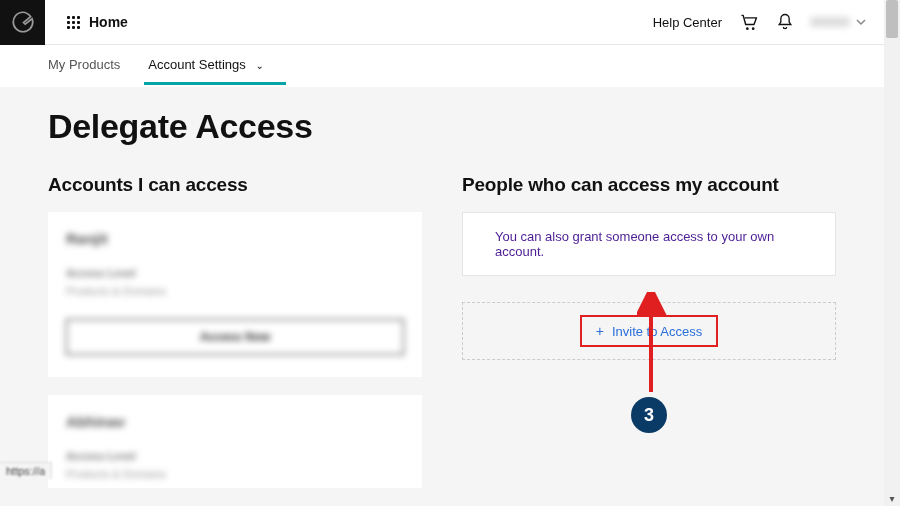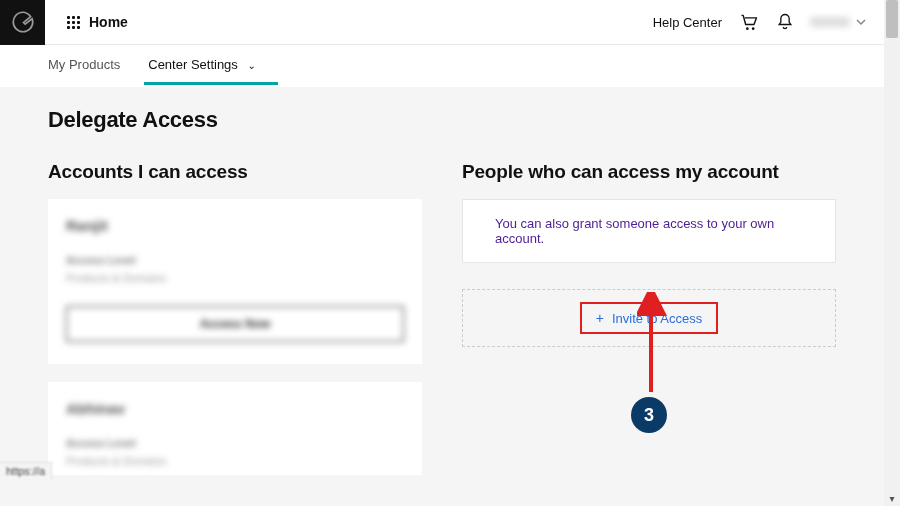--- a/index.html
+++ b/index.html
@@ -133,21 +133,21 @@
   .subnav-caret {
     margin-left: 6px;
     font-size: 10px;
   }
   .content-bg {
     background: #f5f5f5;
     height: 419px;
     padding: 20px 48px 0 48px;
   }
   .page-title {
-    font-size: 22px;
+    font-size: 34px;
     font-weight: 800;
     color: #111;
     margin-bottom: 28px;
     letter-spacing: -0.3px;
   }
   .columns {
     display: flex;
     gap: 40px;
   }
   .col { flex: 1; }
@@ -299,21 +299,21 @@
       <span style="filter:blur(3px);width:40px;height:10px;background:#ddd;border-radius:3px;display:inline-block"></span>
       <svg width="10" height="10" viewBox="0 0 10 10">
         <path d="M1 3l4 4 4-4" fill="none" stroke="#888" stroke-width="1.5"></path>
       </svg>
     </div>
   </div>
 
   <div class="subnav">
     <div class="subnav-item">My Products</div>
     <div class="subnav-item active">
-      <span>Center Settings</span>
+      <span>Account Settings</span>
       <span class="subnav-caret">⌄</span>
     </div>
   </div>
 
   <div class="content-bg">
     <h1 class="page-title">Delegate Access</h1>
 
     <div class="columns">
       <div class="col">
         <h2 class="col-heading">Accounts I can access</h2>

